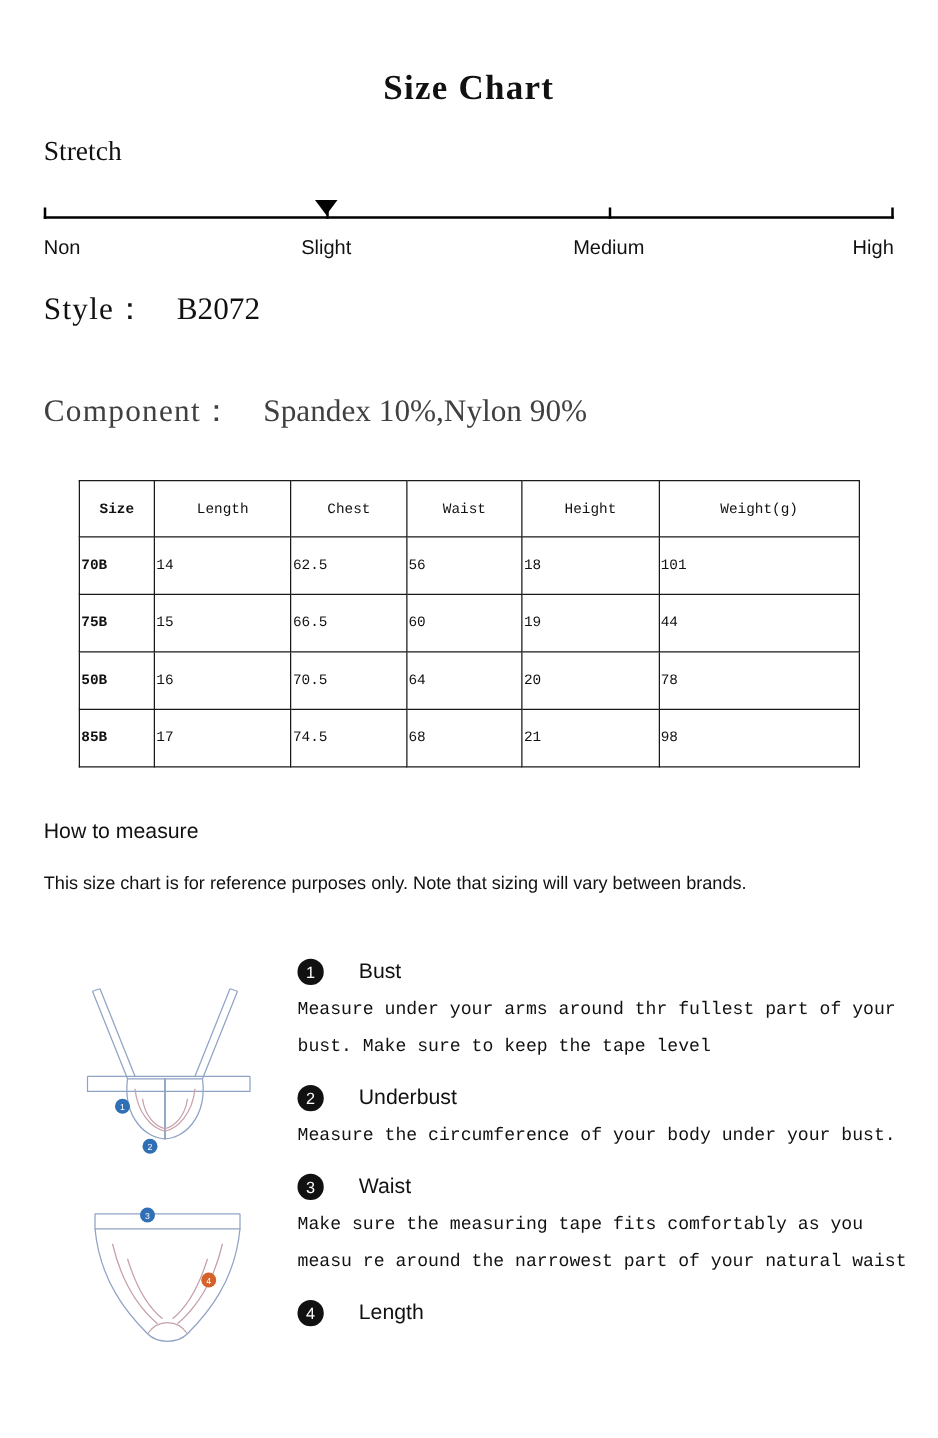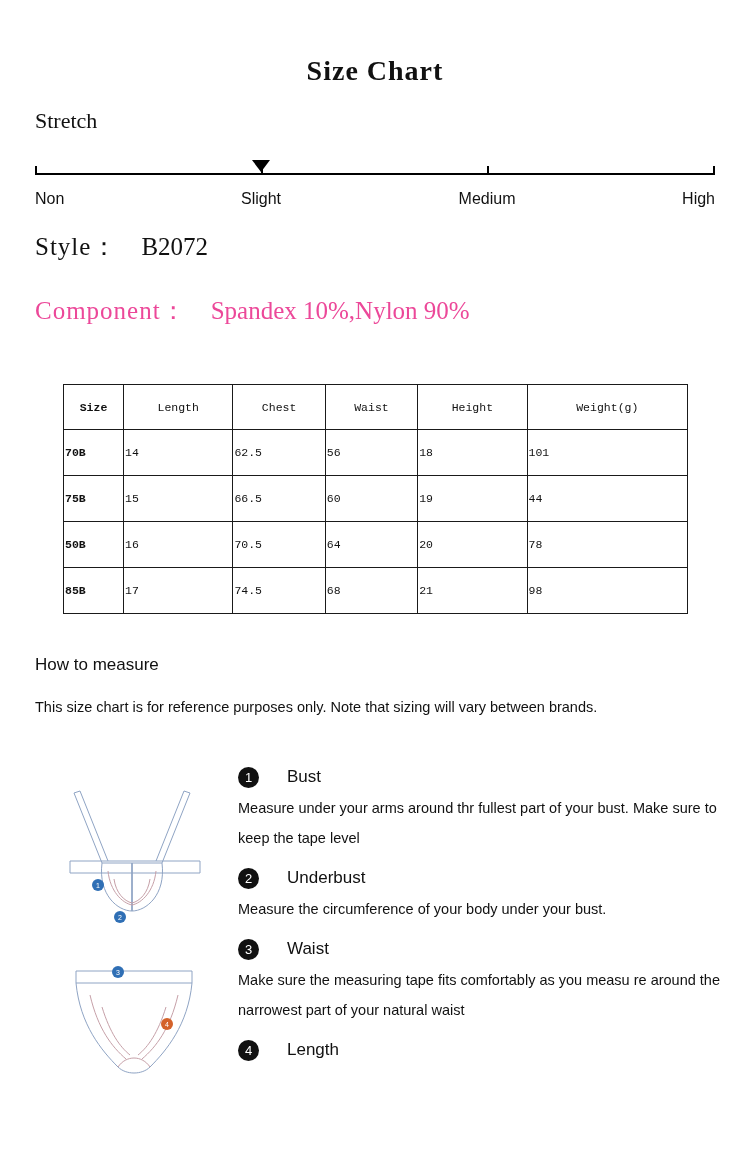--- a/index.html
+++ b/index.html
@@ -103,25 +103,25 @@
   .meta-style {
     position: absolute;
     top: 230px;
     left: 35px;
     font-family: "Liberation Serif", serif;
     font-size: 25px;
     color: #111;
   }
   .meta-component {
     position: absolute;
-    top: 294px;
+    top: 312px;
     left: 35px;
     font-family: "Liberation Serif", serif;
     font-size: 25px;
-    color: #ec4899;
+    color: #404040;
   }
   .meta-key { letter-spacing: 1px; }
   .meta-val { margin-left: 24px; }
 
   
   .size-table {
     position: absolute;
     top: 384px;
     left: 63px;
     width: 625px;
@@ -200,20 +200,21 @@
   .step-name {
     margin-left: 28px;
     font-size: 17px;
     color: #111;
   }
   .step-text {
     font-size: 14.5px;
     line-height: 30px;
     color: #111;
     margin-top: 1px;
+    font-family: Liberation Mono, monospace;
   }
 </style>
 </head>
 <body>
 
 <div class="page">
 
   <h1 class="title">Size Chart</h1>
 
   <div class="stretch-label">Stretch</div>

